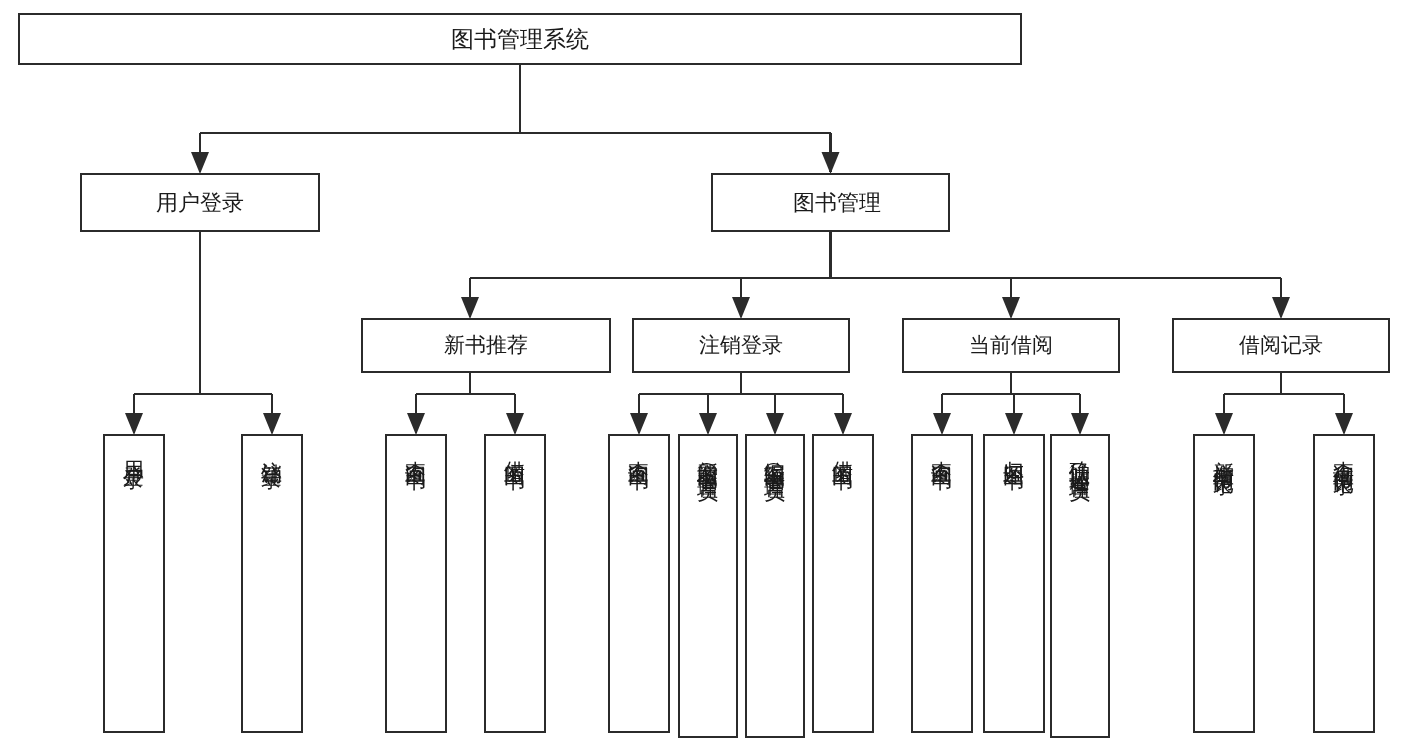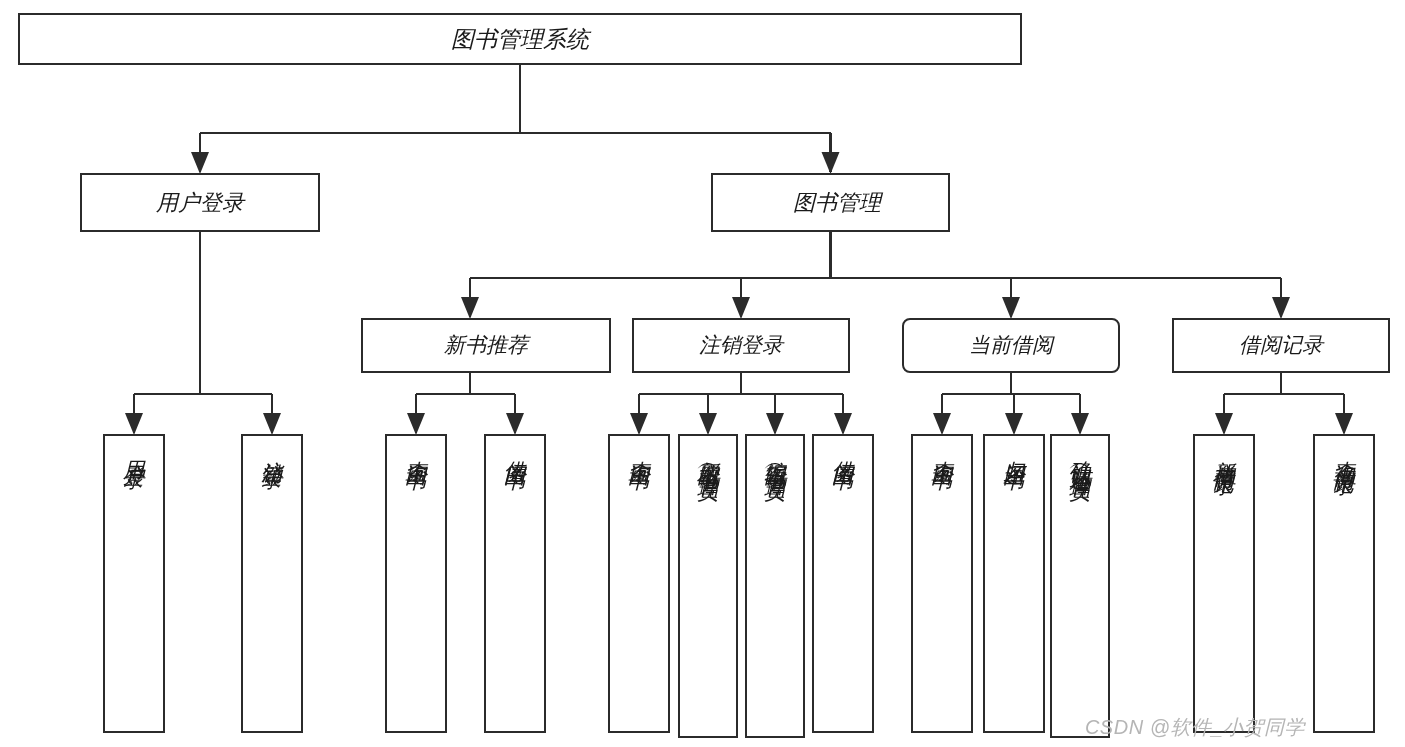--- a/index.html
+++ b/index.html
@@ -8,21 +8,20 @@
     padding: 0;
     background: #ffffff;
   }
   #canvas {
     position: relative;
     width: 1405px;
     height: 747px;
     background: #ffffff;
     font-family: "Liberation Sans", "DejaVu Sans", sans-serif;
     overflow: hidden;
-    font-style: italic;
   }
   #edges {
     position: absolute;
     left: 0;
     top: 0;
     width: 1405px;
     height: 747px;
     pointer-events: none;
   }
   .node {
@@ -135,21 +134,21 @@
       </div>
       <div class="node lvl2" style="left: 711px; top: 173px; width: 239px; height: 59px; padding-left: 13px;">
         <span>图书管理</span>
       </div>
       <div class="node lvl3" style="left: 361px; top: 318px; width: 250px; height: 55px;">
         <span>新书推荐</span>
       </div>
       <div class="node lvl3" style="left: 632px; top: 318px; width: 218px; height: 55px;">
         <span>注销登录</span>
       </div>
-      <div class="node lvl3" style="left: 902px; top: 318px; width: 218px; height: 55px; border-radius: 8px;">
+      <div class="node lvl3" style="left: 902px; top: 318px; width: 218px; height: 55px;">
         <span>当前借阅</span>
       </div>
       <div class="node lvl3" style="left: 1172px; top: 318px; width: 218px; height: 55px; justify-content: center;">
         <span>借阅记录</span>
       </div>
       <div class="node leaf" style="left: 103px; top: 434px; width: 62px; height: 299px;">
         <span class="vtext">用户登录</span>
       </div>
       <div class="node leaf" style="left: 241px; top: 434px; width: 62px; height: 299px;">
         <span class="vtext">注销登录</span>
@@ -181,14 +180,13 @@
       <div class="node leaf" style="left: 1050px; top: 434px; width: 60px; height: 304px;">
         <span class="vtext">确认归还（管理员）</span>
       </div>
       <div class="node leaf" style="left: 1193px; top: 434px; width: 62px; height: 299px;">
         <span class="vtext">新增借阅记录</span>
       </div>
       <div class="node leaf" style="left: 1313px; top: 434px; width: 62px; height: 299px;">
         <span class="vtext">查询借阅记录</span>
       </div>
     </div>
-  <div class="watermark" style="left: 1195px; top: 714px; transform: translateX(-50%);">CSDN @软件_小贺同学</div>
 </div>
 
 </body></html>

